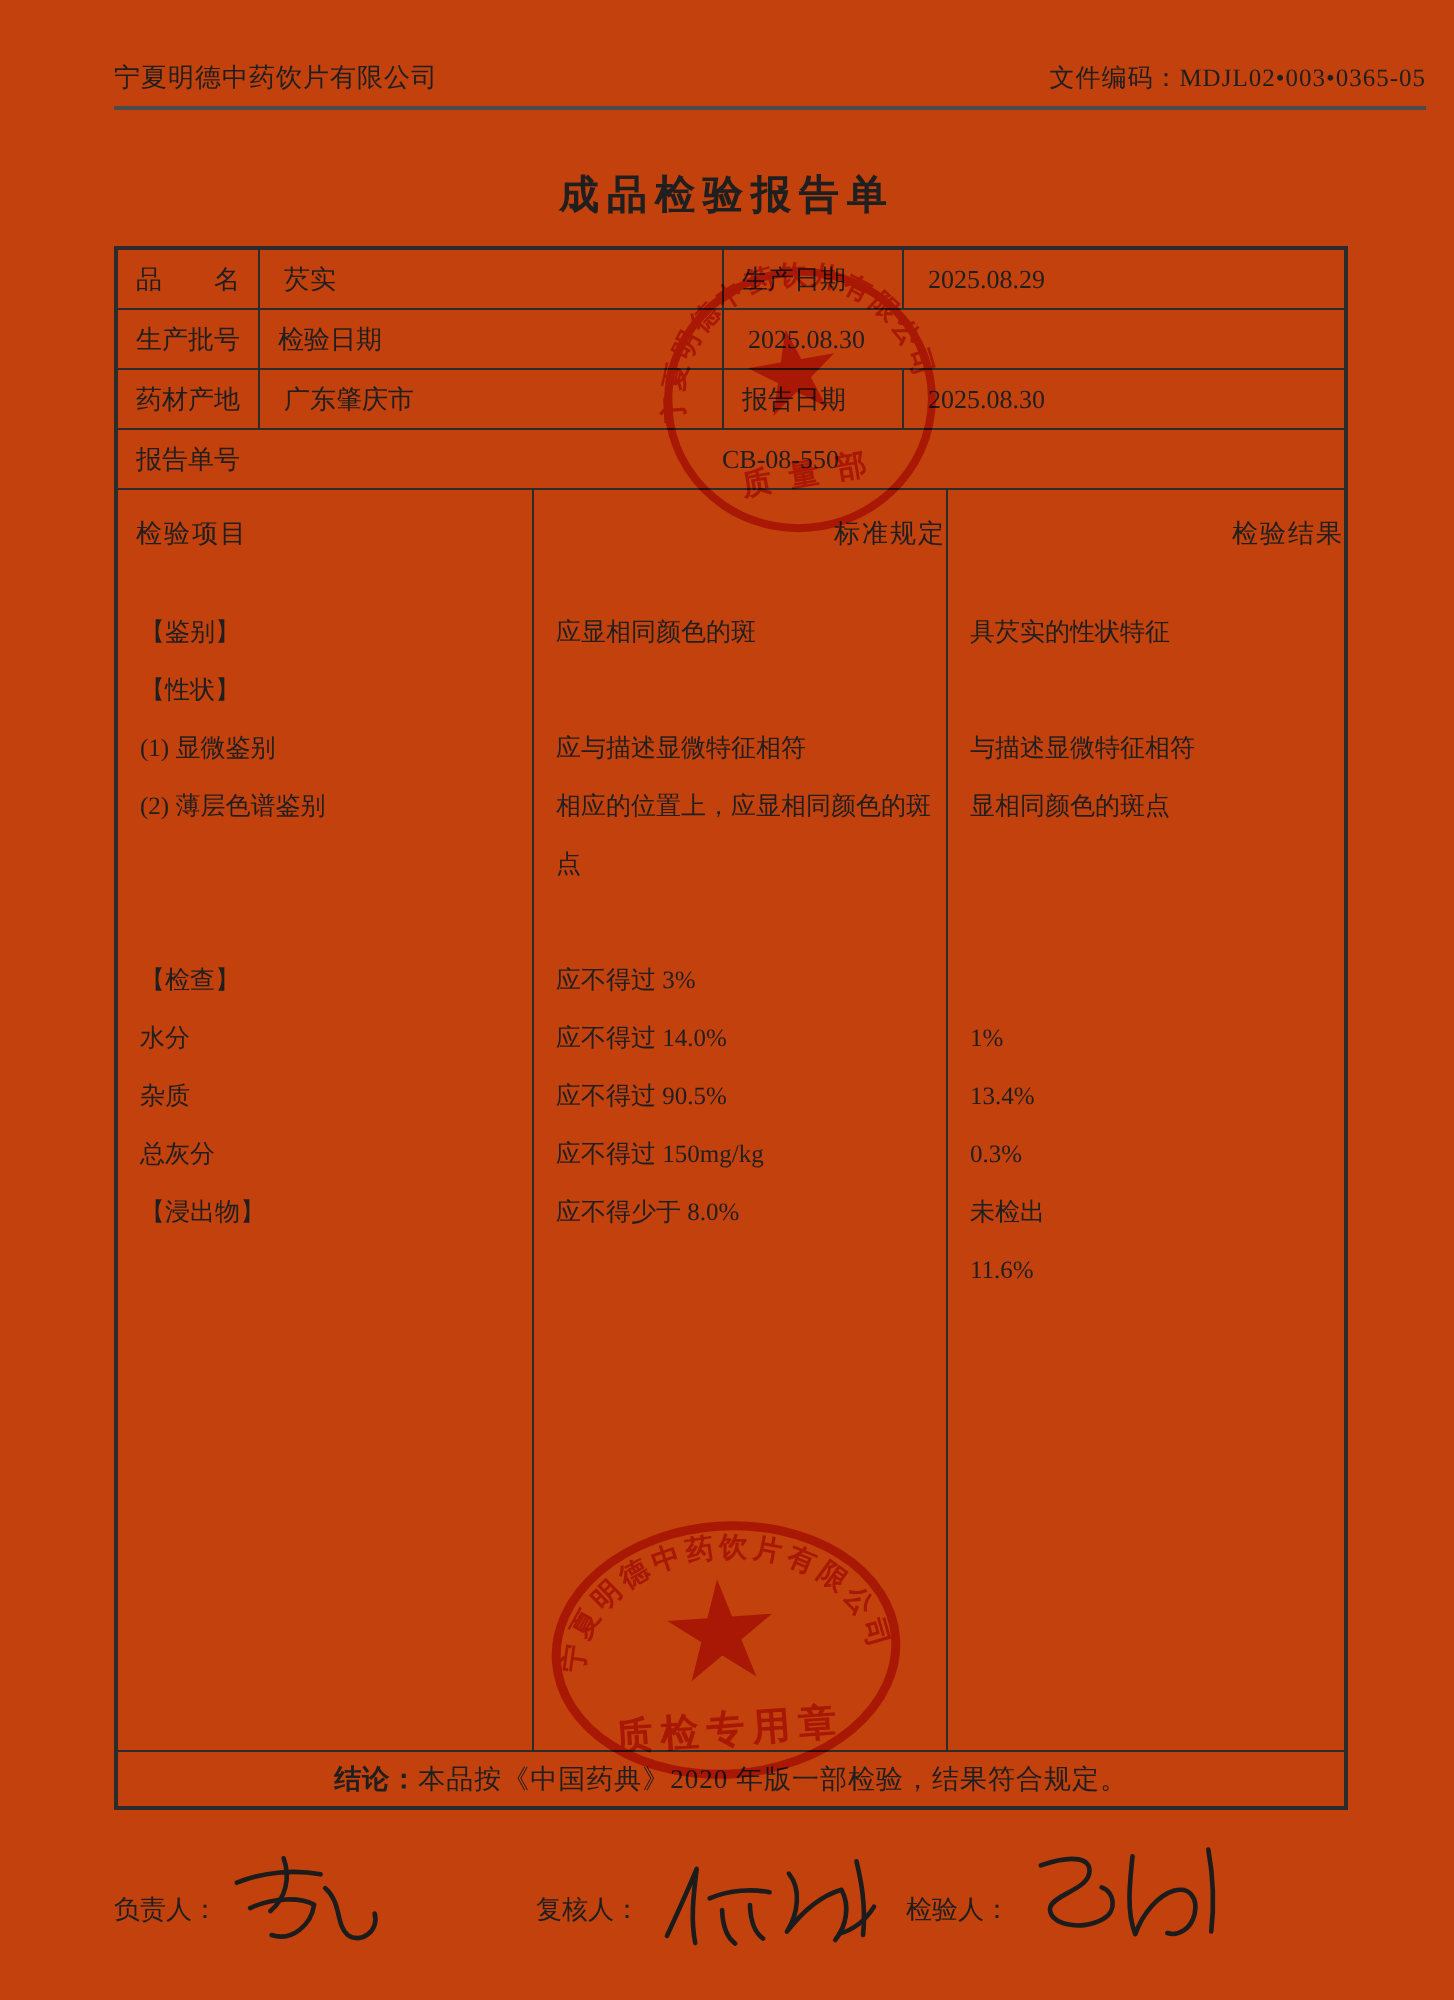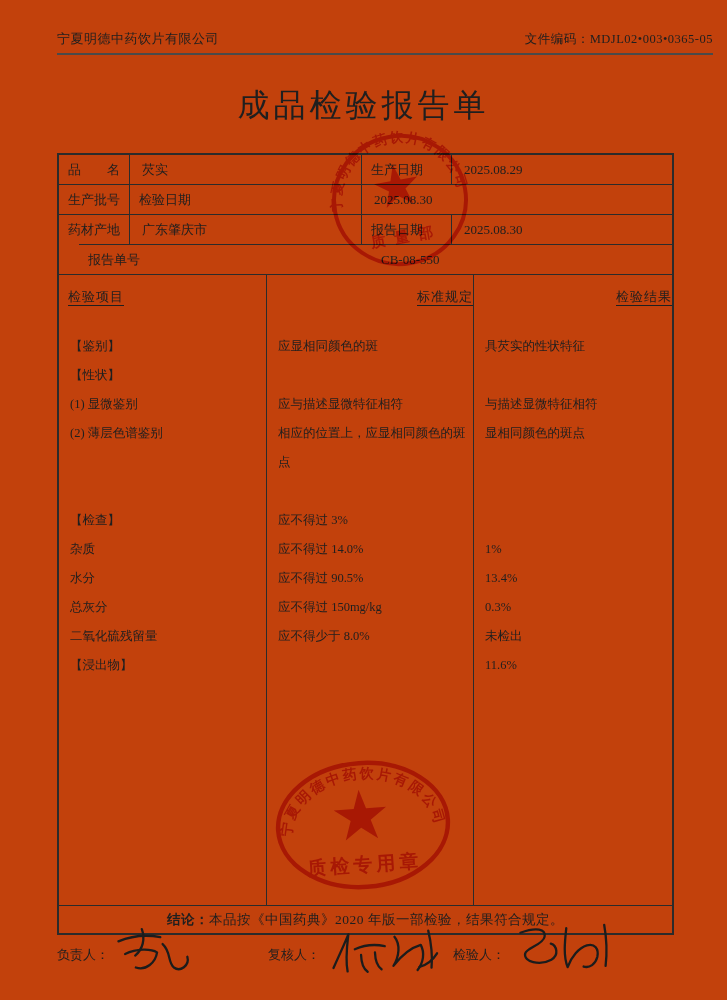--- a/index.html
+++ b/index.html
@@ -5,38 +5,38 @@
   html,body{margin:0;padding:0;background:#e9e9e9;}
   .page{position:relative;width:727px;height:1000px;background:#c2410c;margin:0 auto;
         font-family:"Liberation Serif","DejaVu Serif",serif;color:#1f1f1f;overflow:hidden;}
   
   .hdr{position:absolute;left:57px;top:30px;width:656px;border-bottom:2px solid #4a4a4a;
        padding-bottom:5px;display:flex;justify-content:space-between;align-items:flex-end;
        font-size:13px;letter-spacing:.5px;}
   .hdr .code{font-size:12.5px;}
   
   .title{position:absolute;left:0;top:84px;width:727px;text-align:center;
-         font-size:32px;font-weight:normal;letter-spacing:4px;}
+         font-size:20px;font-weight:bold;letter-spacing:4px;}
   
-  .doc{position:absolute;left:57px;top:153px;width:613px;border:2px solid #2b2b2b;
+  .doc{position:absolute;left:57px;top:123px;width:613px;border:2px solid #2b2b2b;
        box-sizing:content-box;font-size:13px;}
   .info-row{display:grid;grid-template-columns:71px 232px 90px 220px;height:29px;line-height:29px;}
   .info-row + .info-row{border-top:1.5px solid #2b2b2b;}
   .ic{box-sizing:border-box;padding-left:9px;white-space:nowrap;overflow:hidden;}
   .ic.v{padding-left:12px;}
   .ic.b{border-right:1.5px solid #2b2b2b;}
-  .rep-row{position:relative;border-top:1.5px solid #2b2b2b;height:29px;line-height:29px;margin-left:20px;}
+  .rep-row{position:relative;border-top:1.5px solid #2b2b2b;height:29px;line-height:29px;}
   .rep-row .lbl{padding-left:9px;}
   .rep-row .val{position:absolute;left:302px;top:0;}
   
   .main{display:grid;grid-template-columns:208px 207px 198px;border-top:1.5px solid #2b2b2b;height:630px;}
   .mcol{box-sizing:border-box;overflow:hidden;}
   .mcol.b{border-right:1.5px solid #2b2b2b;}
   .mhead{height:57px;line-height:44px;text-align:right;}
-  .mhead span{text-decoration:underline;text-underline-offset:4px;letter-spacing:1px;}
+  .mhead span{text-underline-offset:4px;letter-spacing:1px;}
   .mhead.left{text-align:left;padding-left:9px;}
   .mline{height:29px;line-height:29px;padding-left:11px;white-space:nowrap;font-size:12.5px;}
   
   .concl{border-top:1.5px solid #2b2b2b;height:27px;line-height:27px;text-align:center;
          font-size:13.5px;letter-spacing:.5px;}
   .concl .cl{font-weight:bold;}
   
   .signs{position:absolute;left:57px;top:938px;width:640px;height:50px;font-size:13px;}
   .slabel{position:absolute;top:8px;white-space:nowrap;}
   .slabel.l1{left:0;}
@@ -91,24 +91,23 @@
     <div class="main">
       <div class="mcol b">
         <div class="mhead left"><span>检验项目</span></div>
         <div class="mline">【鉴别】</div>
         <div class="mline">【性状】</div>
         <div class="mline">(1) 显微鉴别</div>
         <div class="mline">(2) 薄层色谱鉴别</div>
         <div class="mline"></div>
         <div class="mline"></div>
         <div class="mline">【检查】</div>
+        <div class="mline">水分</div>
         <div class="mline">杂质</div>
-        <div class="mline">水分</div>
         <div class="mline">总灰分</div>
-        <div class="mline">二氧化硫残留量</div>
         <div class="mline">【浸出物】</div>
       </div>
       <div class="mcol b">
         <div class="mhead"><span>标准规定</span></div>
         <div class="mline">应显相同颜色的斑</div>
         <div class="mline"></div>
         <div class="mline">应与描述显微特征相符</div>
         <div class="mline">相应的位置上，应显相同颜色的斑</div>
         <div class="mline">点</div>
         <div class="mline"></div>

